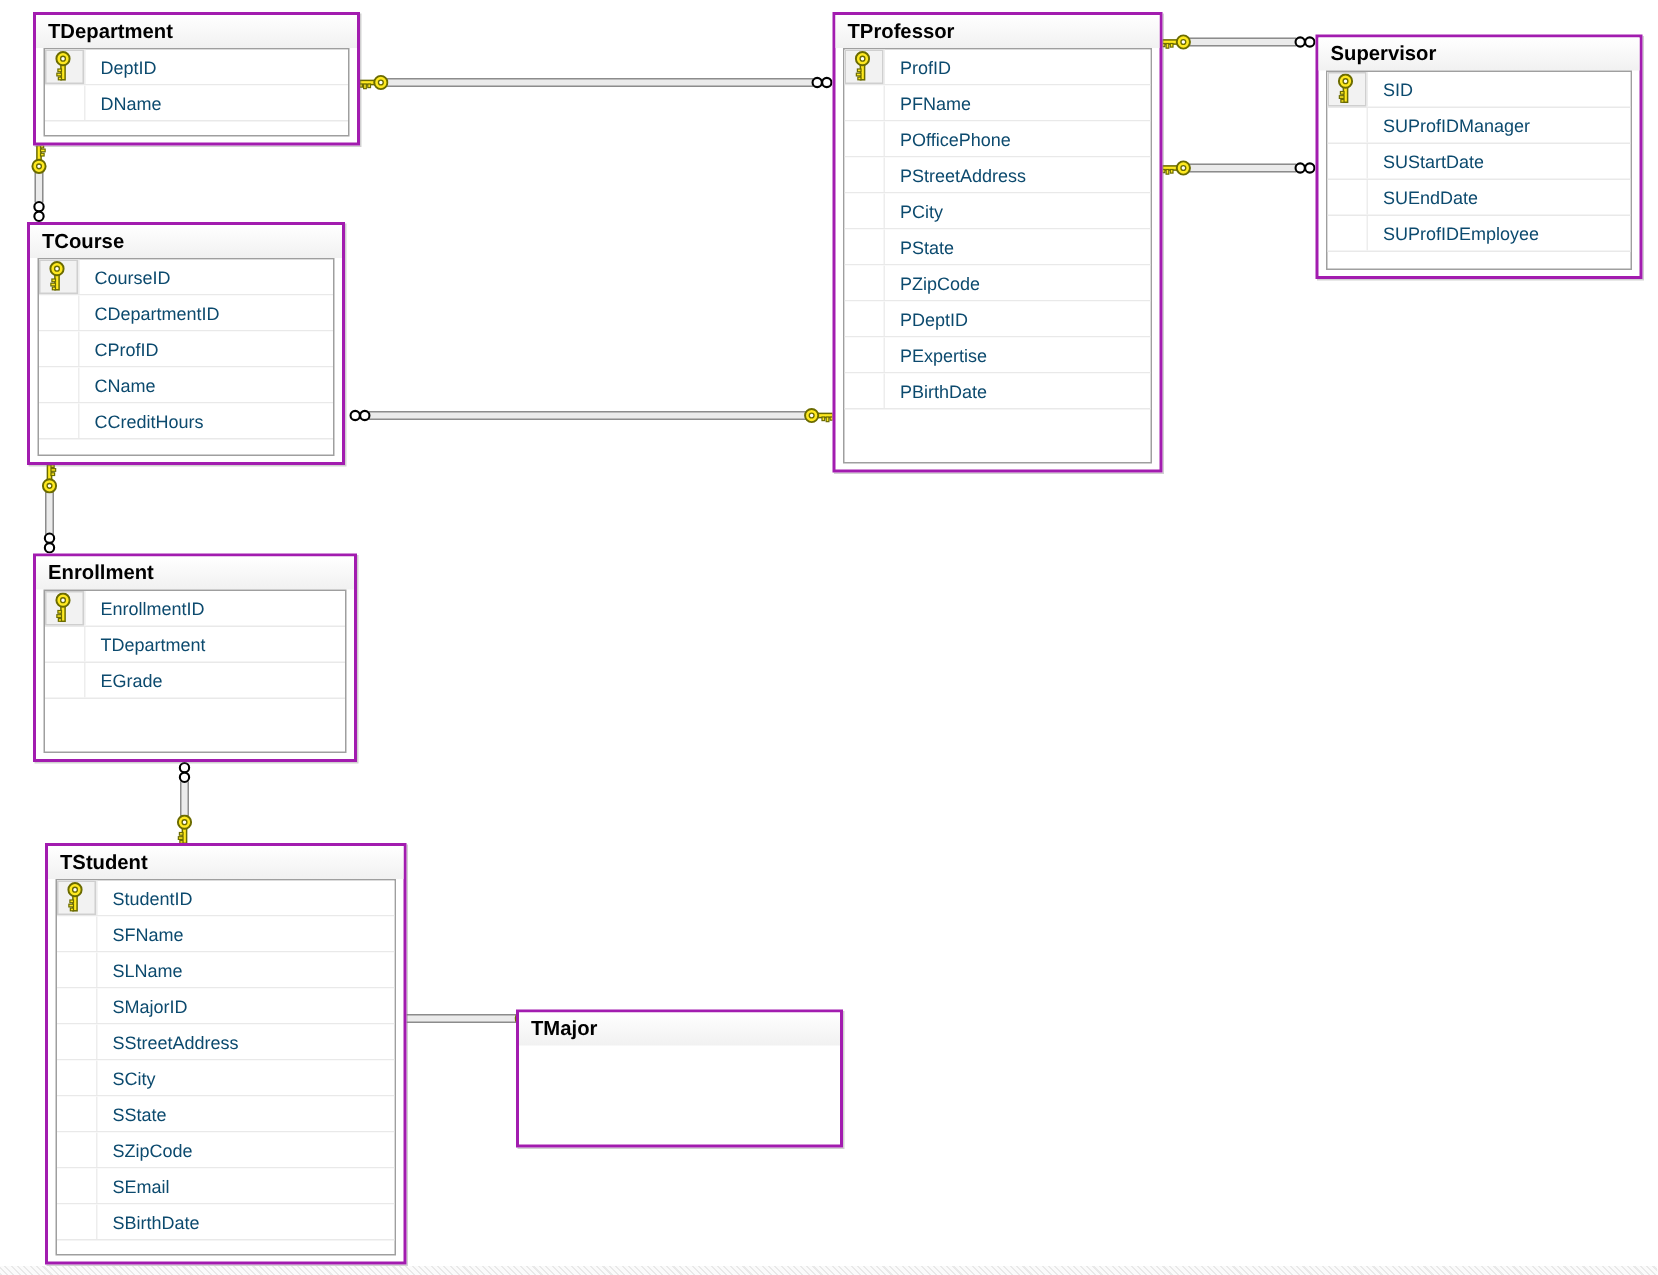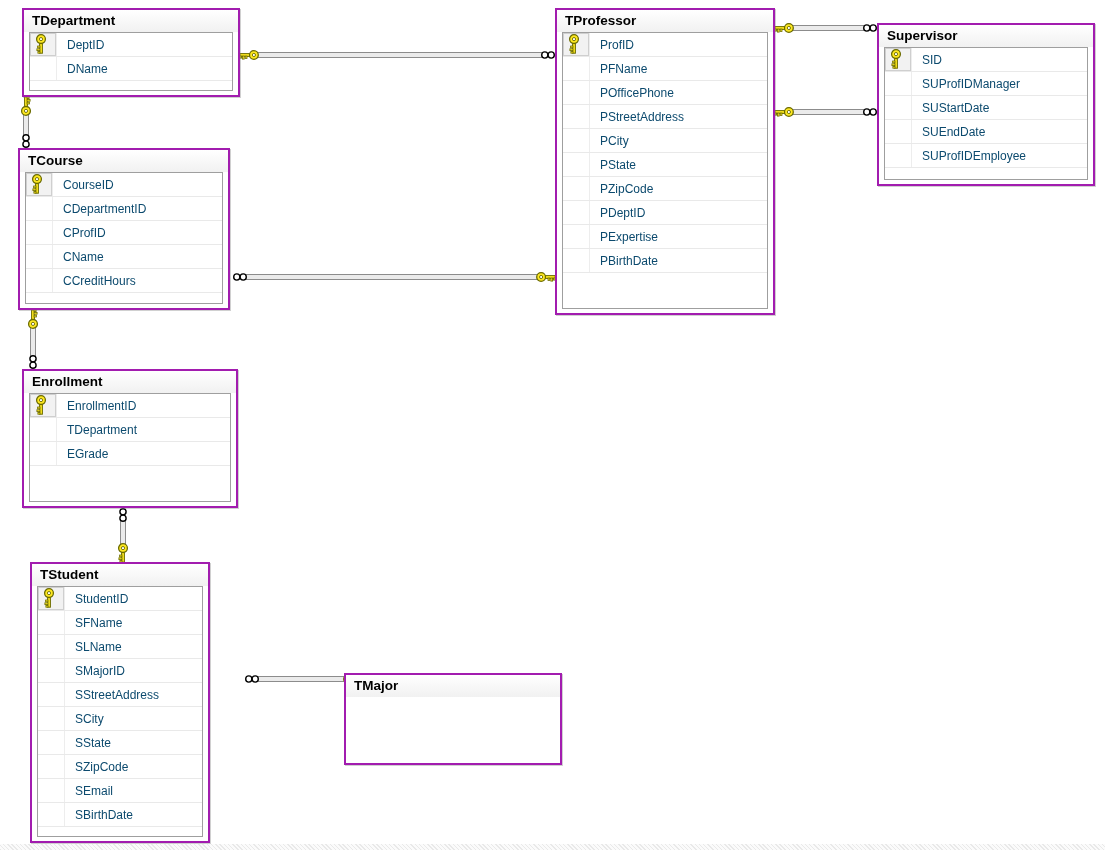--- a/index.html
+++ b/index.html
@@ -180,21 +180,21 @@
         <div class="t-row">
           <div class="cell-icon"></div>
           <div class="cell-name">TDepartment</div>
         </div>
         <div class="t-row">
           <div class="cell-icon"></div>
           <div class="cell-name">EGrade</div>
         </div>
       </div>
     </div>
-    <div class="table-window" style="left: 30px; top: 562px; width: 180px; height: 281px;">
+    <div class="table-window" style="left: 30px; top: 562px; width: 241px; height: 281px;">
       <div class="table-header">TStudent</div>
       <div class="table-grid">
         <div class="t-row">
           <div class="cell-icon pk-cell">
             <span class="rowkey"><svg viewBox="0 0 20 12" width="20" height="12">
                 <rect x="8.6" y="4.6" width="10.6" height="2.8" fill="#ffe920" stroke="#6b6b00" stroke-width="1"></rect>
                 <rect x="12" y="7" width="1.8" height="2.4" fill="#ffe920" stroke="#6b6b00" stroke-width="0.8"></rect>
                 <rect x="14.8" y="7" width="1.8" height="3.1" fill="#ffe920" stroke="#6b6b00" stroke-width="0.8"></rect>
                 <rect x="17.4" y="7" width="1.8" height="2.1" fill="#ffe920" stroke="#6b6b00" stroke-width="0.8"></rect>
                 <circle cx="5.1" cy="6" r="4.4" fill="#ffe920" stroke="#6b6b00" stroke-width="1.3"></circle>

